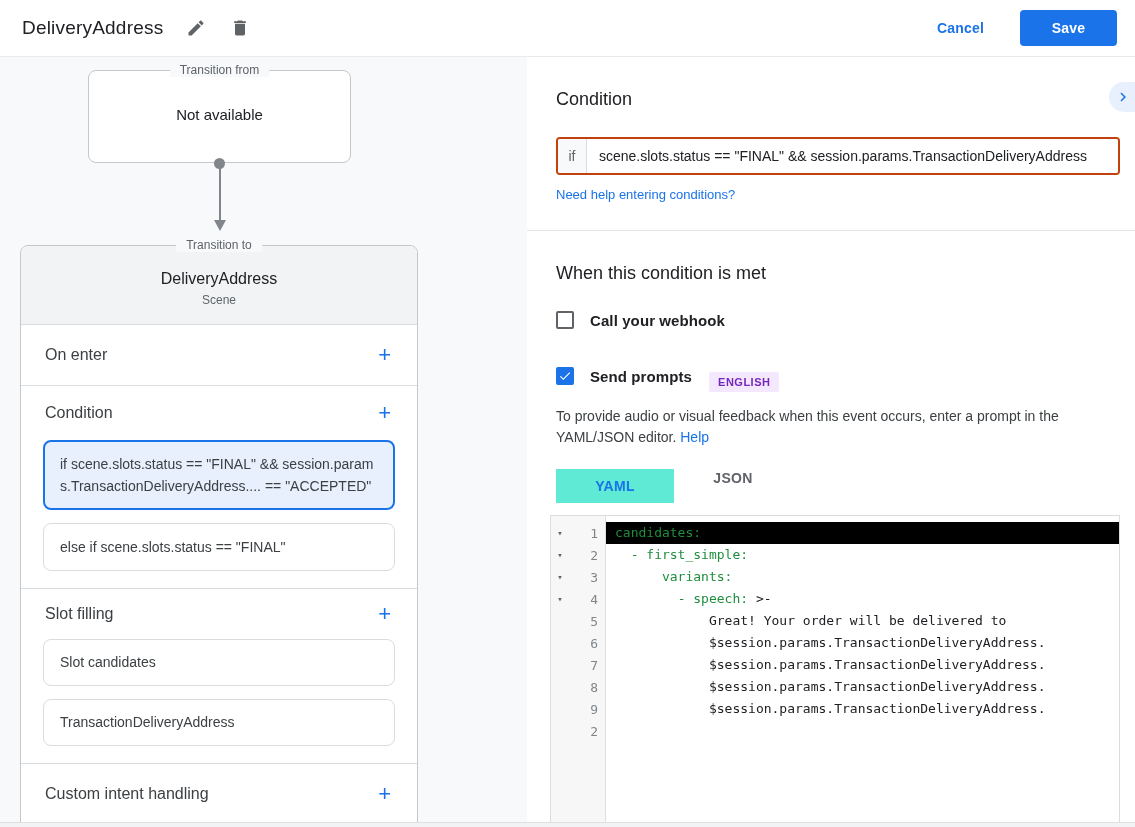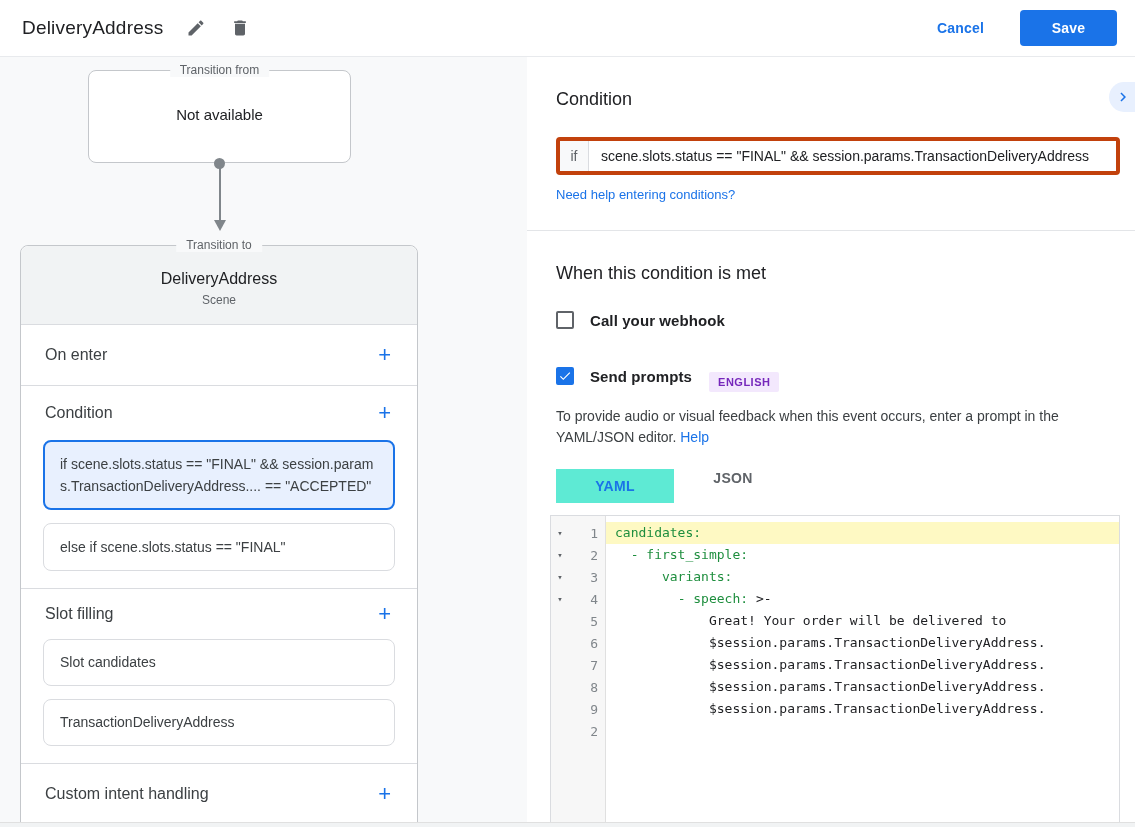--- a/index.html
+++ b/index.html
@@ -61,21 +61,21 @@
     background:#fff; font-size:14px; line-height:19px; color:#3c4043; cursor:pointer; }
   .pad-b { padding-bottom:4px; }
 
   
   .d-heading { font-size:18px; font-weight:400; color:#202124; }
   .collapse-btn { position:absolute; top:25px; right:0; width:26px; height:30px;
     background:#e8f0fe; border:none; border-radius:15px 0 0 15px; cursor:pointer;
     display:flex; align-items:center; justify-content:flex-start; padding-left:5px; }
   .collapse-btn svg { width:18px; height:18px; fill:#1a73e8; }
 
-  .if-field { margin-top:27px; height:38px; display:flex; border:4px solid #c2410c; border-radius:4px; overflow:hidden; }
+  .if-field { margin-top:27px; height:38px; display:flex; border:2px solid #c2410c; border-radius:4px; overflow:hidden; }
   .if-prefix { width:29px; flex:none; background:#f8f9fa; border-right:1px solid #dadce0;
     display:flex; align-items:center; justify-content:center; font-size:14px; color:#5f6368; }
   .if-input { flex:1; border:none; outline:none; font-family:inherit; font-size:14px;
     color:#202124; padding:0 12px; white-space:nowrap; overflow:hidden; background:#fff; }
 
   .help-link { display:inline-block; margin-top:12px; font-size:13px; color:#1a73e8; text-decoration:none; cursor:pointer; }
   .divider { border:none; border-top:1px solid #e3e5e8; margin:27px -15px 0 -29px; }
   .when-heading { margin-top:32px; font-size:18px; font-weight:400; color:#202124; }
 
   .check-row { display:flex; align-items:center; }
@@ -98,21 +98,21 @@
 
   
   .editor { margin-top:12px; margin-left:-6px; height:345px; border:1px solid #dadce0;
     display:flex; font-family:"DejaVu Sans Mono", monospace; font-size:13px; background:#fff; }
   .gutter { width:55px; flex:none; background:#f7f7f7; border-right:1px solid #e0e0e0; padding-top:6px; }
   .g-row { height:22px; display:flex; align-items:center; }
   .fold { width:18px; text-align:center; font-size:9px; color:#5f6368; cursor:pointer; }
   .num { flex:1; text-align:right; padding-right:7px; color:#80868b; font-size:13px; }
   .code { flex:1; overflow:hidden; padding-top:6px; }
   .c-row { height:22px; line-height:22px; white-space:pre; padding-left:9px; }
-  .c-row.hl { background:#fef9c3; }
+  .c-row.hl { background:#000000; }
   .tok-key { color:#1e8e3e; }
   .tok-plain { color:#202124; }
 </style>
 </head>
 <body>
 
 <header class="topbar">
   <div class="title-group">
     <h1 class="page-title">DeliveryAddress</h1>
     <span class="icon-btn">

